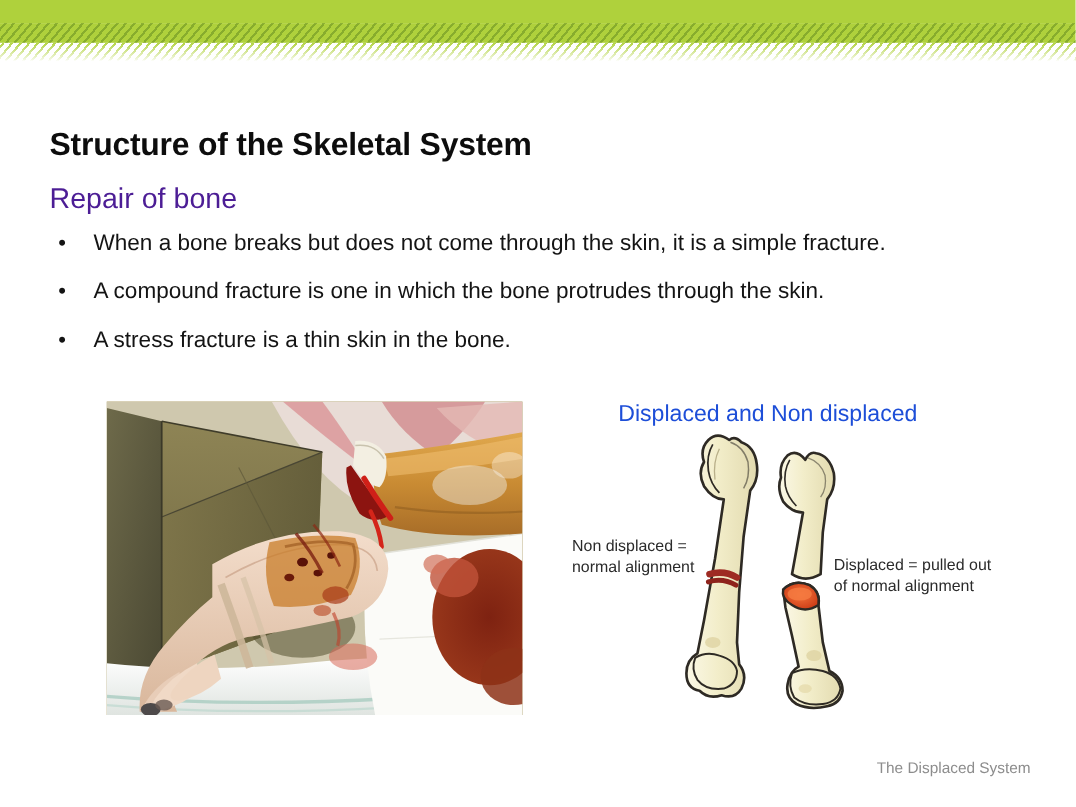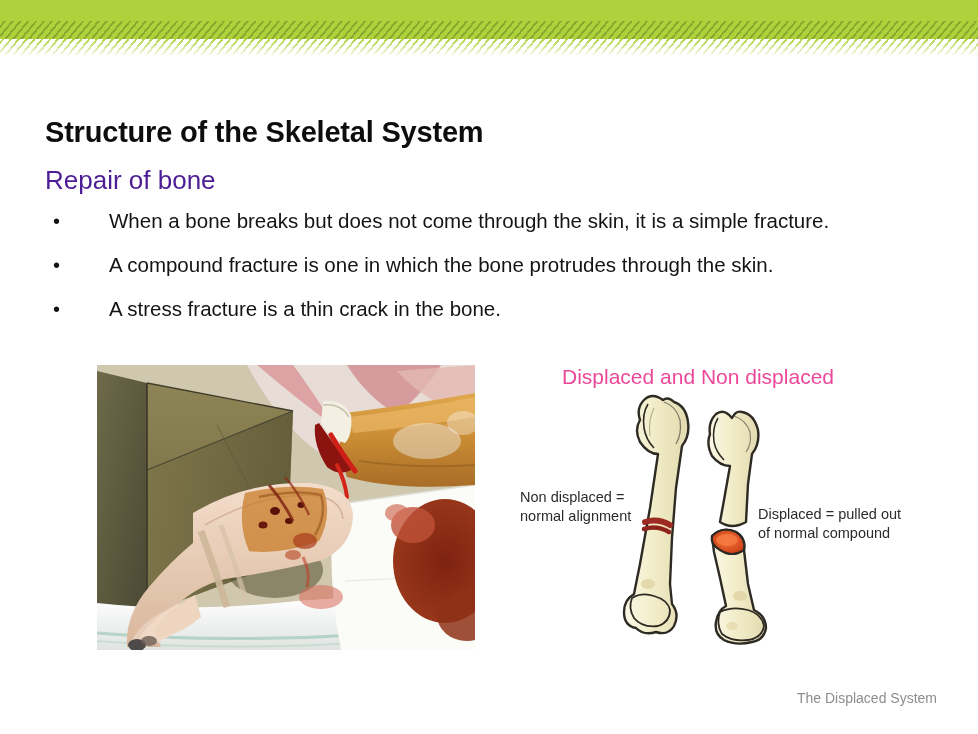--- a/index.html
+++ b/index.html
@@ -106,21 +106,21 @@
     color: #141414;
   }
   .bullet .dot {
     position: absolute;
     left: 8px;
     top: 0px;
     font-size: 20px;
     line-height: 28px;
     color: #141414;
   }
-  .bullet-text { display: block; margin-left: 24px; }
+  .bullet-text { display: block; }
 
   
   .photo {
     position: absolute;
     left: 97px;
     top: 365px;
     width: 378px;
     height: 285px;
     overflow: hidden;
     background: #b7a875;
@@ -133,21 +133,21 @@
     left: 510px;
     top: 360px;
     width: 450px;
     height: 290px;
   }
   .diagram-title {
     position: absolute;
     left: 52px;
     top: 5px;
     font-size: 21px;
-    color: #ec4899;
+    color: #1d4ed8;
     white-space: nowrap;
   }
   .label-left {
     position: absolute;
     left: 10px;
     top: 81px;
     font-size: 14.5px;
     line-height: 19px;
     color: #2b2b2b;
     width: 150px;
@@ -200,21 +200,21 @@
     <div class="bullet">
       <span class="dot">•</span>
       <span class="bullet-text">When a bone breaks but does not come through the skin, it is a simple fracture.</span>
     </div>
     <div class="bullet">
       <span class="dot">•</span>
       <span class="bullet-text">A compound fracture is one in which the bone protrudes through the skin.</span>
     </div>
     <div class="bullet">
       <span class="dot">•</span>
-      <span class="bullet-text">A stress fracture is a thin crack in the bone.</span>
+      <span class="bullet-text">A stress fracture is a thin skin in the bone.</span>
     </div>
   </div>
 
   <div class="photo" title="Clinical photograph of a compound fracture of the forearm: hand and wrist resting on a white towel with an open wound exposing bone, supported by a cardboard splint and blood-stained gauze">
     <svg width="378" height="285" viewBox="0 0 378 285" xmlns="http://www.w3.org/2000/svg">
       <defs>
         <linearGradient id="cardA" x1="0" y1="0" x2="1" y2="1">
           <stop offset="0" stop-color="#6e6a4a"></stop>
             <stop offset="1" stop-color="#4a4833"></stop>
         </linearGradient>
@@ -318,21 +318,21 @@
 
     <div class="diagram-title">Displaced and Non displaced</div>
 
     <div class="label-left">
       <div>Non displaced =</div>
       <div>normal alignment</div>
     </div>
 
     <div class="label-right">
       <div>Displaced = pulled out</div>
-      <div>of normal compound</div>
+      <div>of normal alignment</div>
     </div>
 
     <div class="bones">
       <svg width="180" height="258" viewBox="0 0 180 258" xmlns="http://www.w3.org/2000/svg">
         <defs>
           <linearGradient id="boneG" x1="0" y1="0" x2="1" y2="0">
             <stop offset="0" stop-color="#fbf8e6"></stop>
             <stop offset="0.45" stop-color="#f2edc9"></stop>
             <stop offset="1" stop-color="#e2daaf"></stop>
           </linearGradient>

